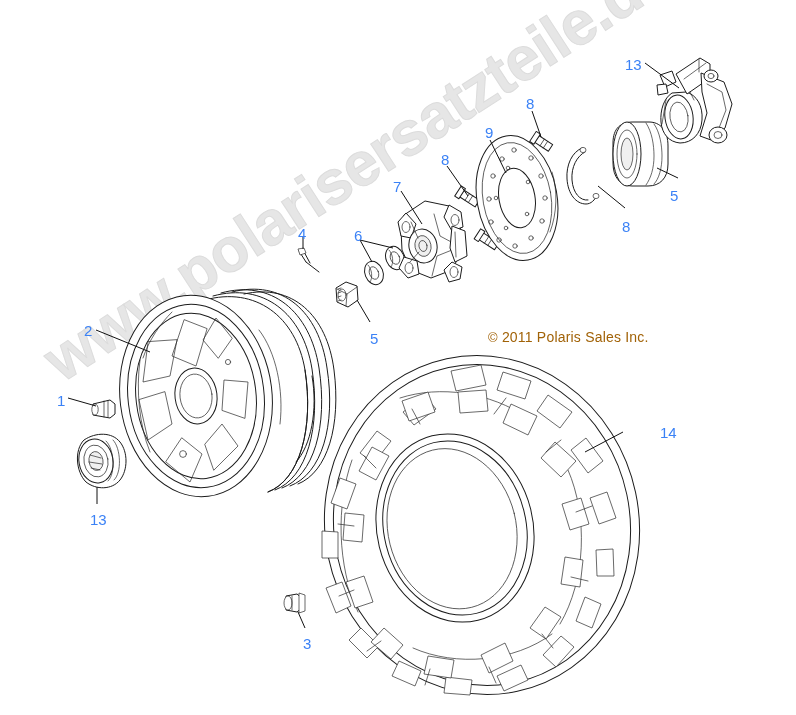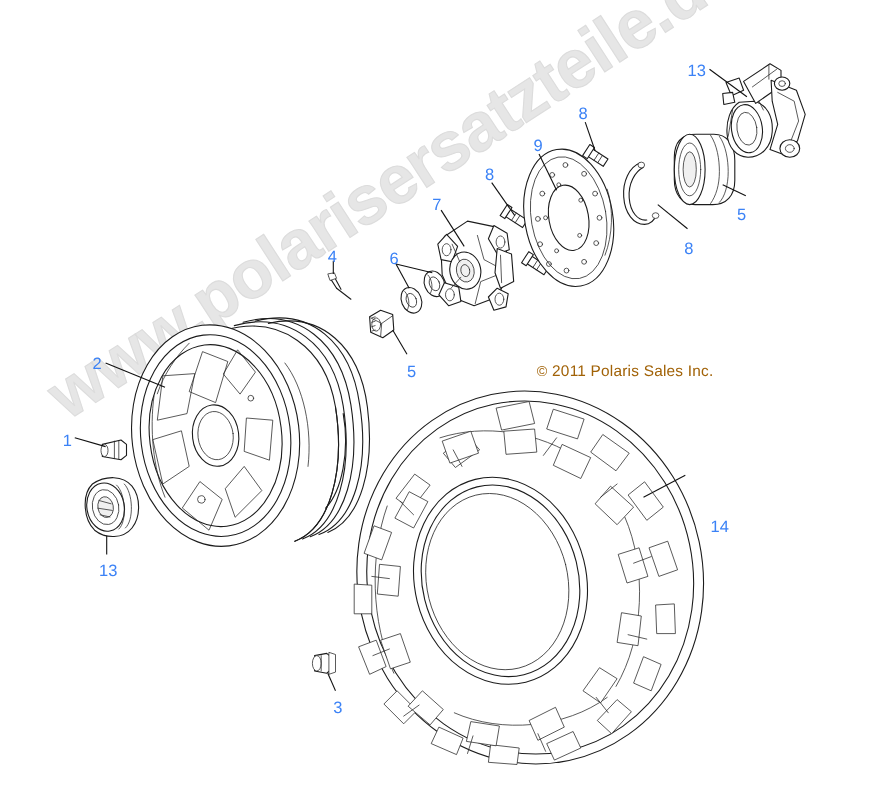--- a/index.html
+++ b/index.html
@@ -368,21 +368,21 @@
   <div class="callout" style="left:298px;top:226px;">4</div>
   <div class="callout" style="left:370px;top:331px;">5</div>
   <div class="callout" style="left:354px;top:228px;">6</div>
   <div class="callout" style="left:393px;top:179px;">7</div>
   <div class="callout" style="left:441px;top:152px;">8</div>
   <div class="callout" style="left:485px;top:125px;">9</div>
   <div class="callout" style="left:526px;top:96px;">8</div>
   <div class="callout" style="left:622px;top:219px;">8</div>
   <div class="callout" style="left:670px;top:188px;">5</div>
   <div class="callout" style="left:625px;top:57px;">13</div>
-  <div class="callout" style="left:646px;top:425px;margin-top:47px;">14</div>
+  <div class="callout" style="left:660px;top:425px;">14</div>
   <div class="callout" style="left:90px;top:512px;">13</div>
 
   <div id="copyright">
     <span class="csym">©</span>
     <span>2011 Polaris Sales Inc.</span>
   </div>
 
 </div>
 
 </body></html>

